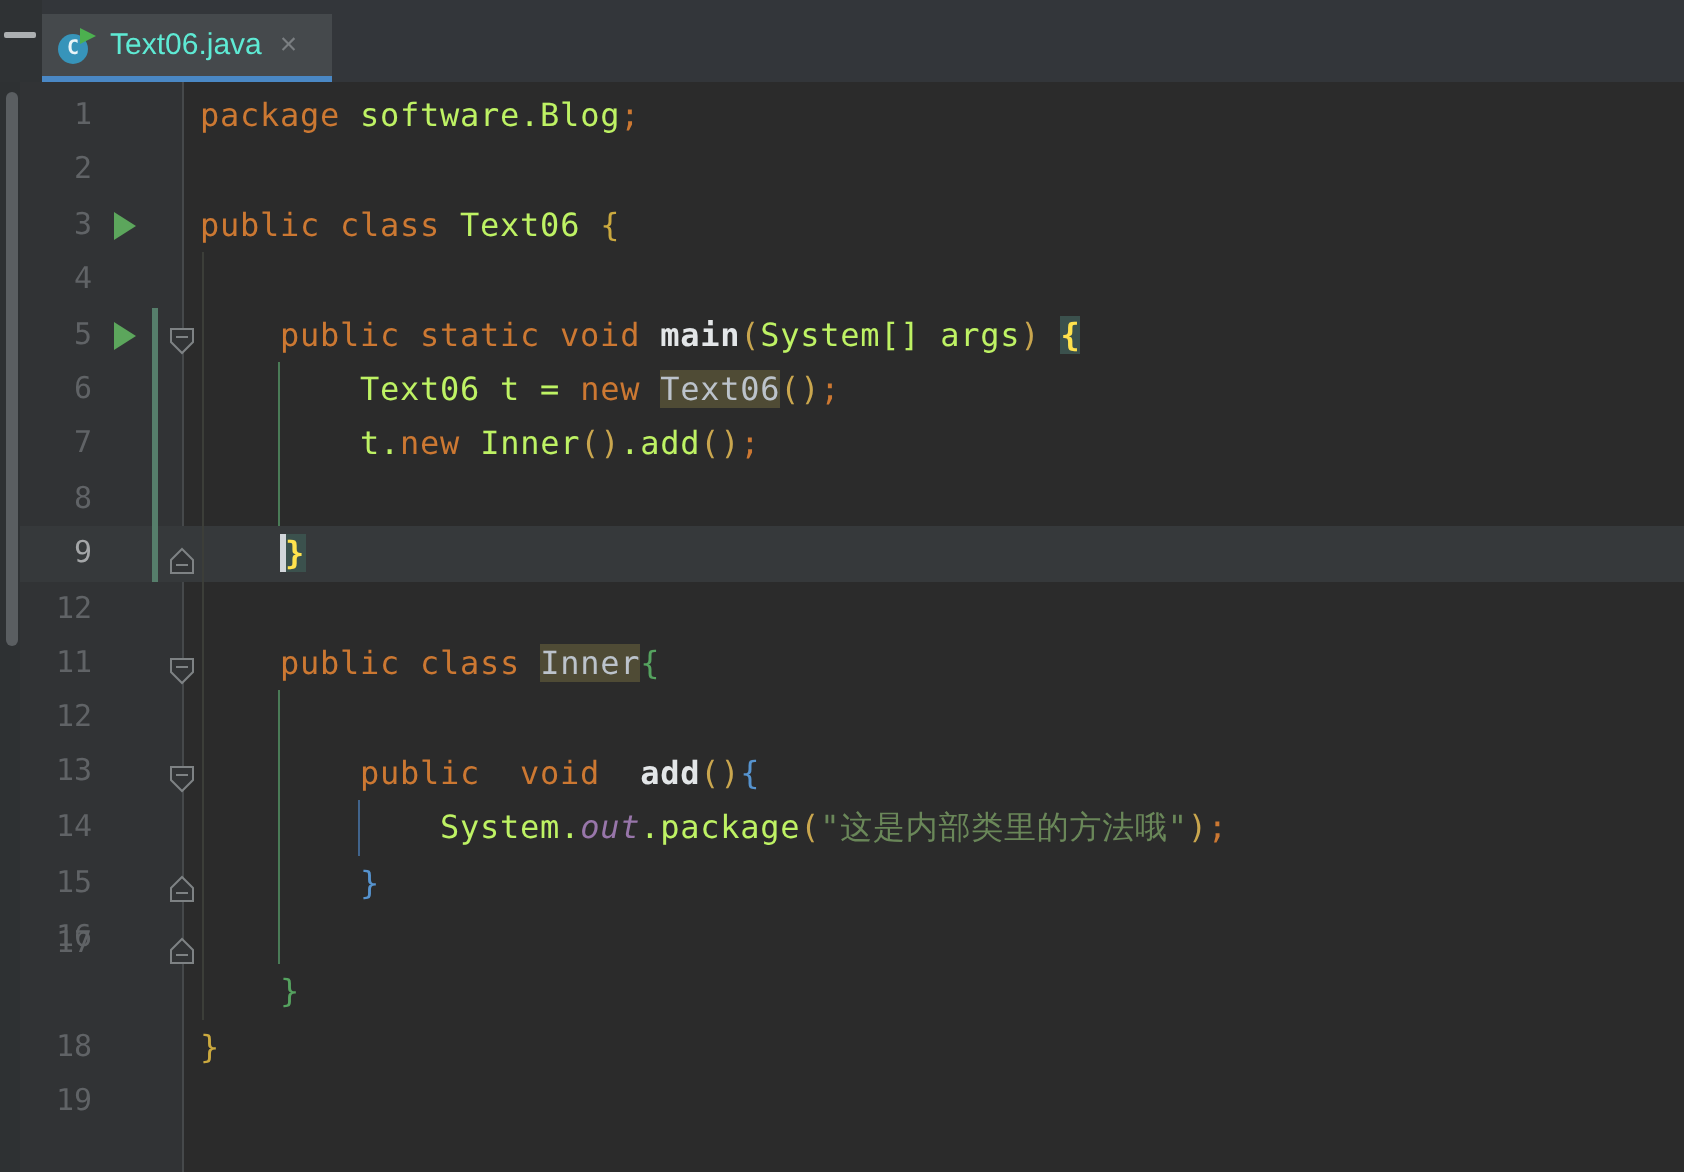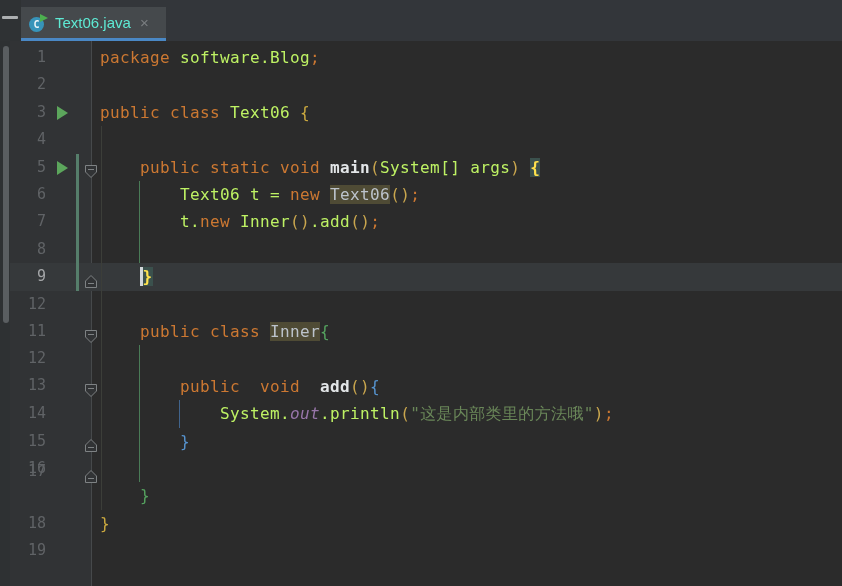--- a/index.html
+++ b/index.html
@@ -187,19 +187,19 @@
     <div class="crow" style="top: 82.2px;"></div>
     <div class="crow" style="top: 109.6px;"><span class="pl">    </span><span class="kw">public static void </span><span class="decl">main</span><span class="p1">(</span><span class="pl">System[] args</span><span class="p1">)</span><span class="pl"> </span><span class="bhl">{</span></div>
     <div class="crow" style="top: 137px;"><span class="pl">        </span><span class="pl">Text06 t = </span><span class="kw">new</span><span class="pl"> </span><span class="olive">Text06</span><span class="p1">()</span><span class="semi">;</span></div>
     <div class="crow" style="top: 164.4px;"><span class="pl">        </span><span class="pl">t.</span><span class="kw">new</span><span class="pl"> Inner</span><span class="p1">()</span><span class="pl">.add</span><span class="p1">()</span><span class="semi">;</span></div>
     <div class="crow" style="top: 191.8px;"></div>
     <div class="crow" style="top: 219.2px;"><span class="pl">    </span><span class="caret"></span><span class="bhl">}</span></div>
     <div class="crow" style="top: 246.6px;"></div>
     <div class="crow" style="top: 274px;"><span class="pl">    </span><span class="kw">public class </span><span class="olive">Inner</span><span class="b2">{</span></div>
     <div class="crow" style="top: 301.4px;"></div>
     <div class="crow" style="top: 328.8px;"><span class="pl">        </span><span class="kw">public  void  </span><span class="decl">add</span><span class="p1">()</span><span class="b3">{</span></div>
-    <div class="crow" style="top: 356.2px;"><span class="pl">            </span><span class="pl">System.</span><span class="field">out</span><span class="pl">.println</span><span class="p1">(</span><span class="str">"这是内部类里的方法哦"</span><span class="p1">)</span><span class="semi">;</span></div>
+    <div class="crow" style="top: 356.2px;"><span class="pl">            </span><span class="pl">System.</span><span class="field">out</span><span class="pl">.package</span><span class="p1">(</span><span class="str">"这是内部类里的方法哦"</span><span class="p1">)</span><span class="semi">;</span></div>
     <div class="crow" style="top: 383.6px;"><span class="pl">        </span><span class="b3">}</span></div>
     <div class="crow" style="top: 411px;"></div>
     <div class="crow" style="top: 438.4px;"><span class="pl">    </span><span class="b2">}</span></div>
     <div class="crow" style="top: 465.8px;"><span class="b1">}</span></div>
     <div class="crow" style="top: 493.2px;"></div>
   </div>
 
 </body></html>

